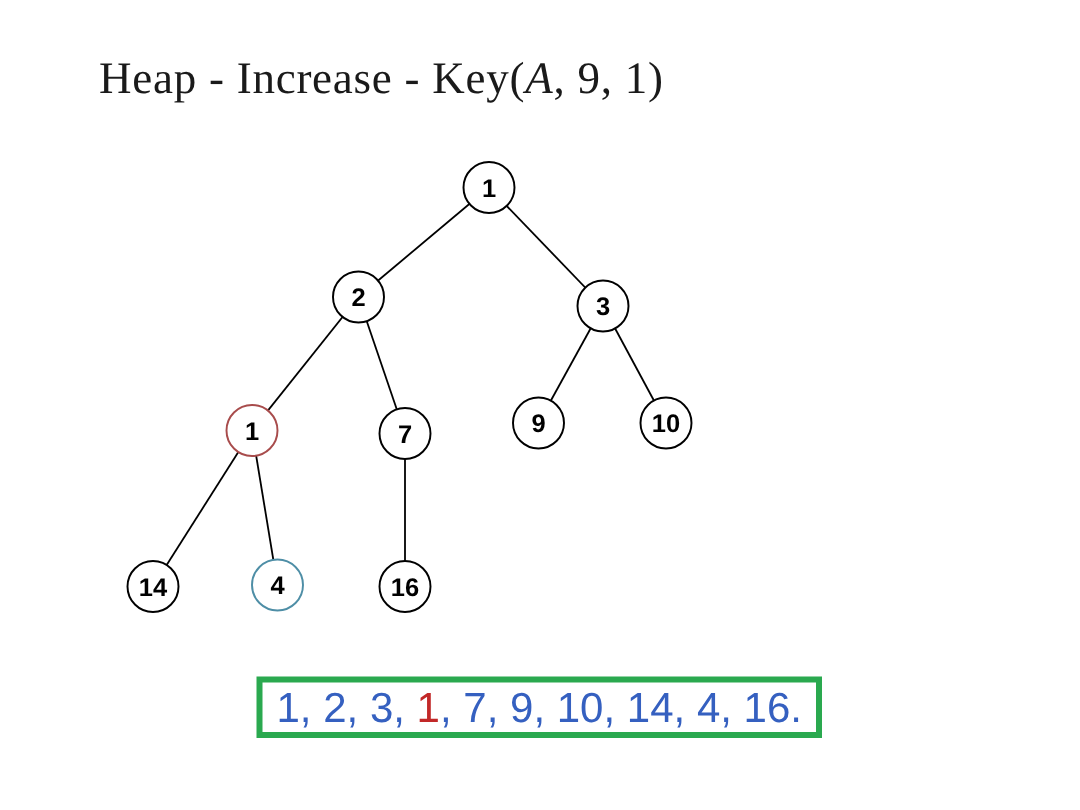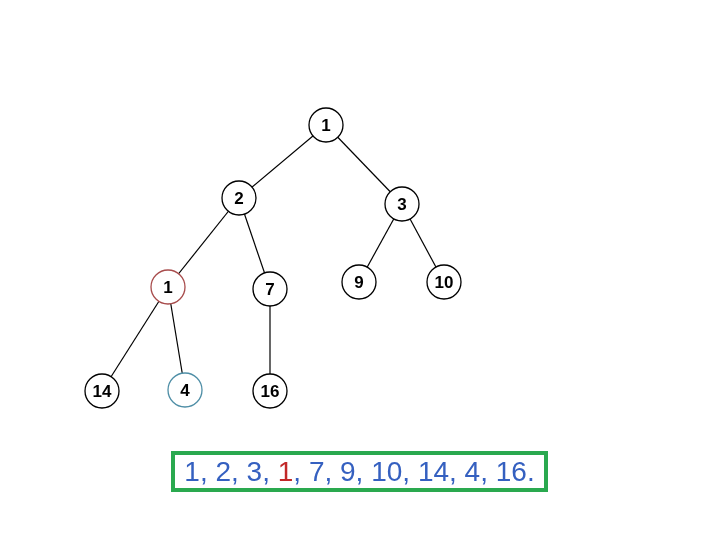--- a/index.html
+++ b/index.html
@@ -50,20 +50,21 @@
     font-size: 28px;
     line-height: 1;
     white-space: pre;
   }
 </style>
 </head>
 <body>
 
 <div class="slide">
 
+  <h1 class="title"><span>Heap - Increase - Key(</span><span class="param-italic">A</span><span>, 9, 1)</span></h1>
 
   <svg id="tree-svg" class="tree-svg" width="720" height="440" viewBox="0 0 720 440">
       <line x1="326" y1="125" x2="239" y2="198" stroke="#000000" stroke-width="1.2"></line>
       <line x1="326" y1="125" x2="402" y2="204" stroke="#000000" stroke-width="1.2"></line>
       <line x1="239" y1="198" x2="168" y2="287" stroke="#000000" stroke-width="1.2"></line>
       <line x1="239" y1="198" x2="270" y2="289" stroke="#000000" stroke-width="1.2"></line>
       <line x1="402" y1="204" x2="359" y2="282" stroke="#000000" stroke-width="1.2"></line>
       <line x1="402" y1="204" x2="444" y2="282" stroke="#000000" stroke-width="1.2"></line>
       <line x1="168" y1="287" x2="102" y2="391" stroke="#000000" stroke-width="1.2"></line>
       <line x1="168" y1="287" x2="185" y2="390" stroke="#000000" stroke-width="1.2"></line>

